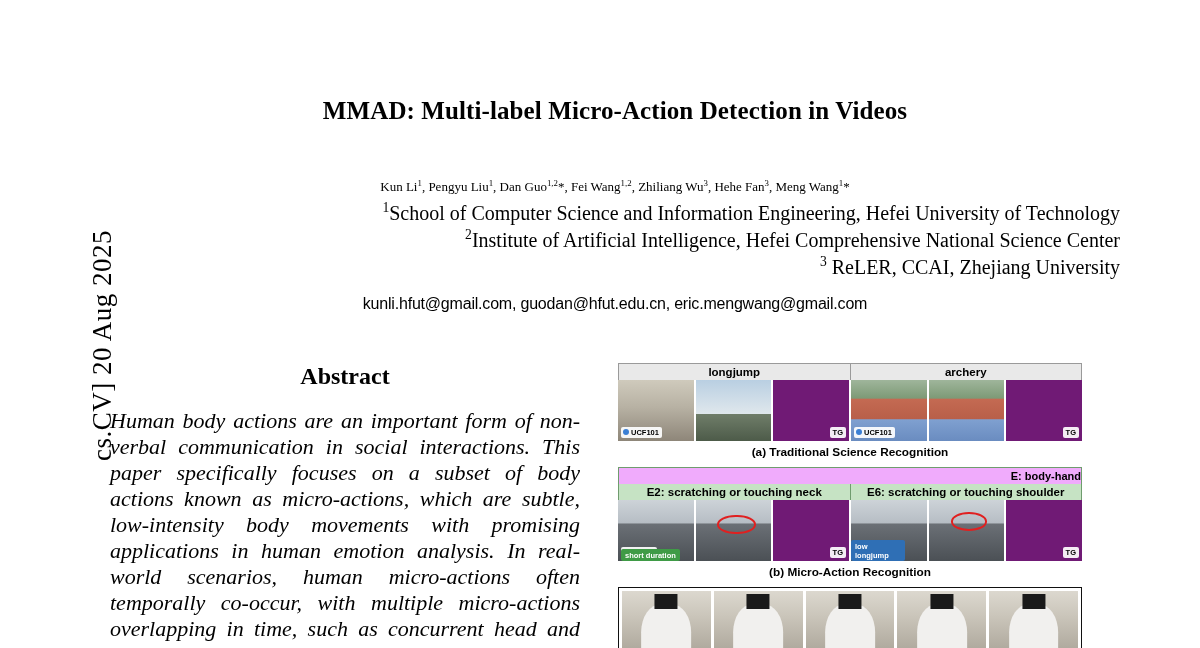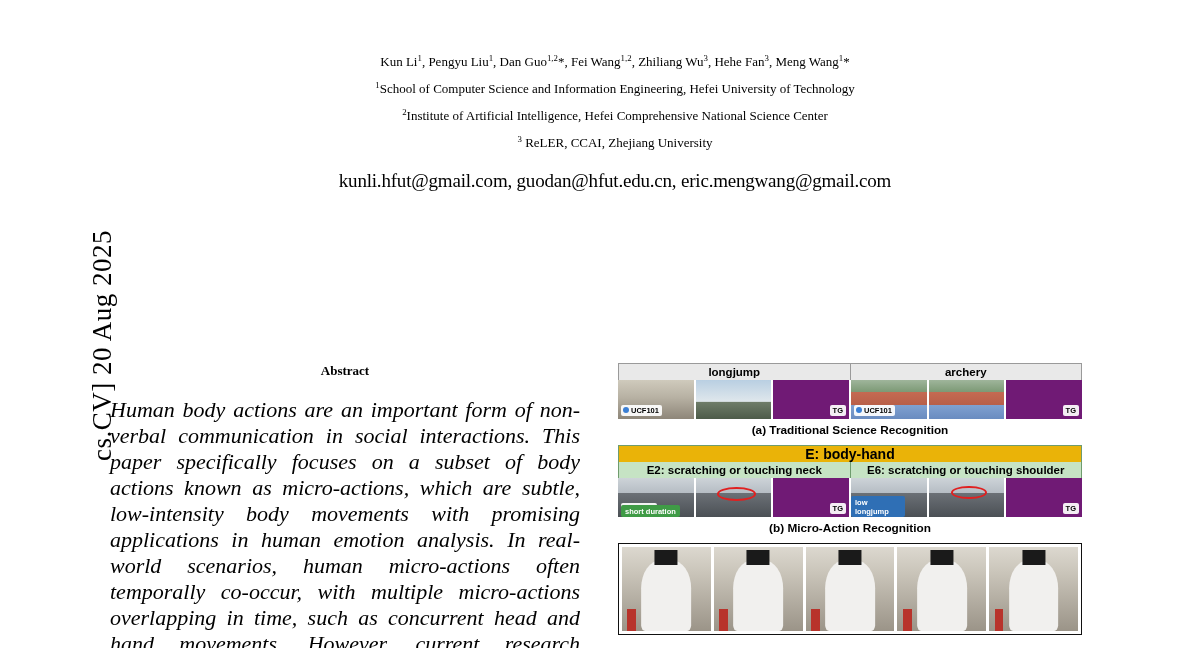--- a/index.html
+++ b/index.html
@@ -47,28 +47,28 @@
     margin-top: 97px;
     letter-spacing: 0.1px;
   }
   .authors {
     text-align: center;
     font-size: 13px;
     margin-top: 48px;
     line-height: 27px;
   }
   .affil {
-    text-align: center;
-    font-size: 13px;
+    text-align: right;
+    font-size: 20px;
     line-height: 27px;
   }
   .emails {
     text-align: center;
-    font-family: Liberation Serif, serif;
-    font-size: 19px;
+    font-family: Liberation Sans, sans-serif;
+    font-size: 16px;
     margin-top: 14px;
     letter-spacing: -0.2px;
   }
   sup {
     font-size: 0.68em;
     vertical-align: super;
     line-height: 0;
   }
 
   
@@ -81,21 +81,21 @@
     gap: 38px;
   }
   .col-left {
     width: 470px;
   }
   .col-right {
     width: 470px;
   }
   .abstract-head {
     text-align: center;
-    font-size: 13px;
+    font-size: 24px;
     font-weight: bold;
     margin: 8px 0 18px 0;
   }
   .abstract-body {
     font-style: italic;
     font-size: 22px;
     line-height: 26px;
     text-align: justify;
     text-justify: inter-word;
     hyphens: manual;
@@ -110,21 +110,21 @@
     width: 100%;
   }
   .strip {
     display: flex;
     gap: 2px;
     width: 100%;
   }
   .cell {
     position: relative;
     flex: 1 1 0;
-    height: 39px;
+    height: 61px;
     overflow: hidden;
     background: #777;
     padding-left: 23px;
   }
   .cell.dark {
     background: #701a75;
   }
   .tag {
     position: absolute;
     left: 3px;
@@ -186,27 +186,27 @@
   .hdr-split {
     display: flex;
   }
   .hdr-split > div {
     flex: 1 1 0;
     border-right: 1px solid #9a9a9a;
   }
   .hdr-split > div:last-child { border-right: none; }
 
   .hdr-green {
-    background: #eab308;
+    background: #f0abfc;
     border: 1px solid #6f9c6e;
     border-bottom: none;
     font-family: "Liberation Sans", sans-serif;
-    font-size: 14px;
-    font-weight: bold;
-    text-align: center;
+    font-size: 11px;
+    font-weight: bold;
+    text-align: right;
     line-height: 16px;
     height: 16px;
   }
   .hdr-green-split {
     display: flex;
     background: #c6e3c4;
     border-left: 1px solid #6f9c6e;
     border-right: 1px solid #6f9c6e;
     justify-content: space-between;
   }
@@ -291,20 +291,23 @@
     border-radius: 50%;
   }
 </style>
 </head>
 <body>
 
 <div class="arxiv-stamp">cs.CV]  20 Aug 2025</div>
 
 <div class="paper">
 
+  <div class="title">
+    MMAD: Multi-label Micro-Action Detection in Videos
+  </div>
 
   <div class="authors">
     Kun Li<sup>1</sup>, Pengyu Liu<sup>1</sup>, Dan Guo<sup>1,2</sup>*, Fei Wang<sup>1,2</sup>, Zhiliang Wu<sup>3</sup>, Hehe Fan<sup>3</sup>, Meng Wang<sup>1</sup>*
   </div>
 
   <div class="affil">
     <sup>1</sup>School of Computer Science and Information Engineering, Hefei University of Technology
   </div>
   <div class="affil">
     <sup>2</sup>Institute of Artificial Intelligence, Hefei Comprehensive National Science Center

